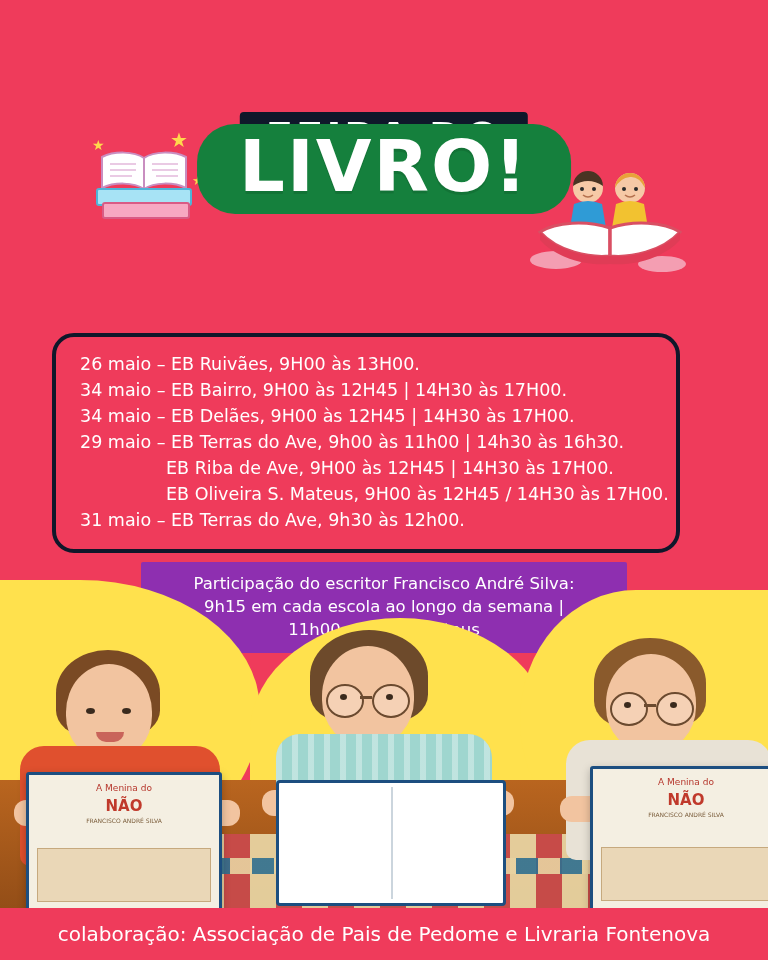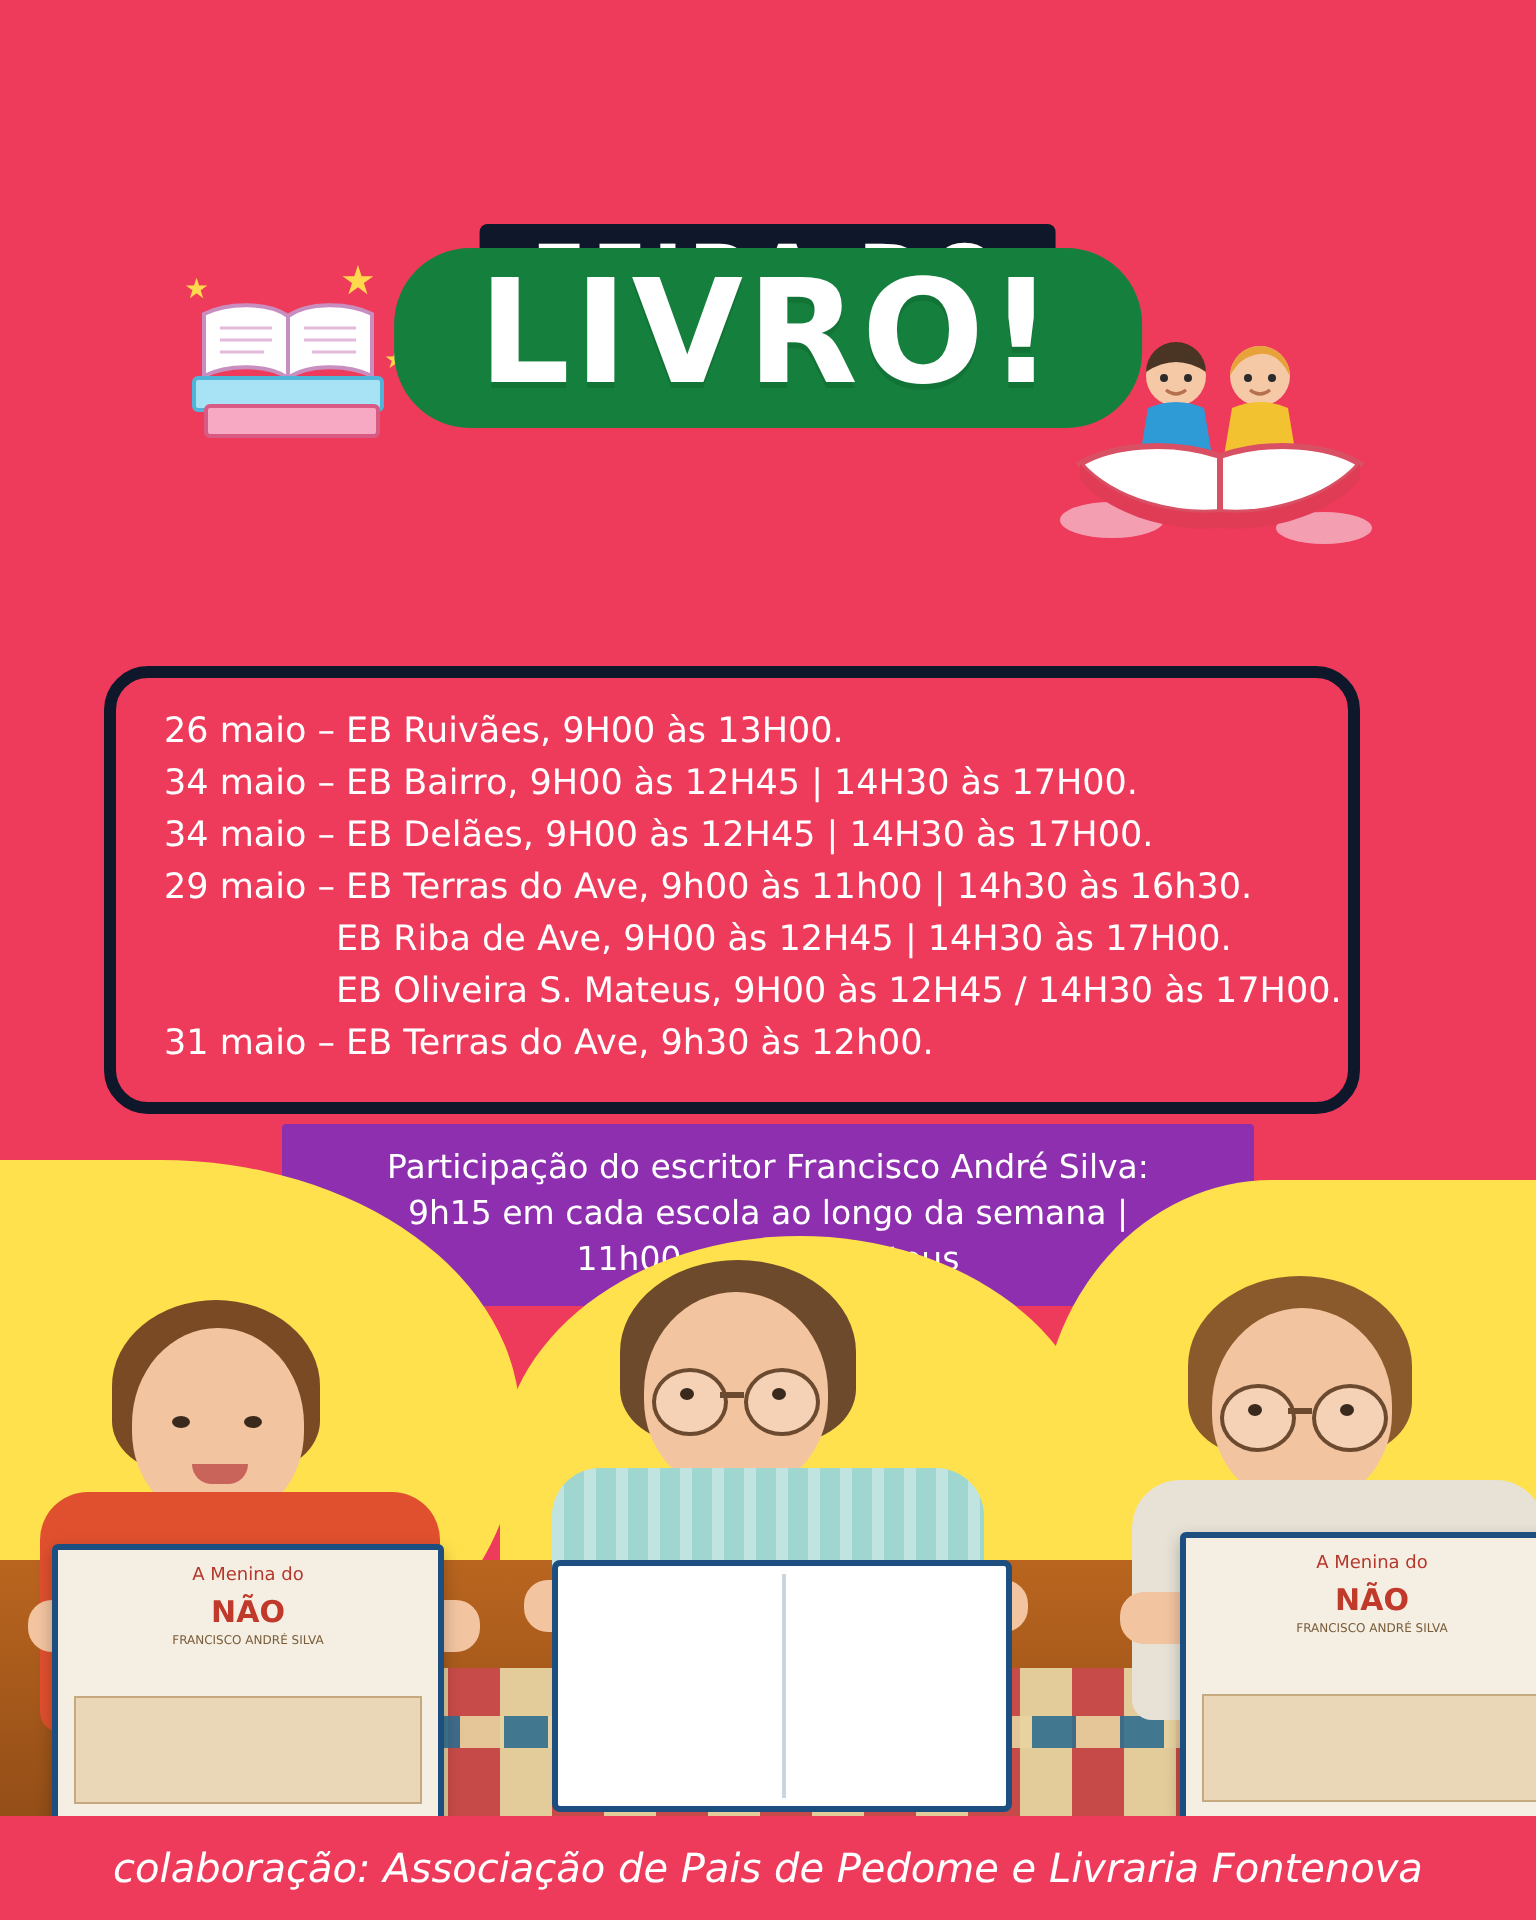--- a/index.html
+++ b/index.html
@@ -128,21 +128,21 @@
     border-radius: 3px;
     white-space: nowrap;
   }
 
   
   .schedule {
     position: absolute;
     left: 52px;
     top: 333px;
     width: 628px;
-    border: 6px solid #0f172a;
+    border: 4px solid #0f172a;
     border-radius: 22px;
     padding: 14px 18px 16px 24px;
     box-sizing: border-box;
   }
   .sched-line {
     color: #ffffff;
     font-size: 17.5px;
     line-height: 26px;
     white-space: nowrap;
   }
@@ -299,21 +299,20 @@
     height: 52px;
     background: #ef3b5b;
     display: flex;
     align-items: center;
     justify-content: center;
   }
   .footer-text {
     color: #ffffff;
     font-size: 20px;
     white-space: nowrap;
-    font-style: italic;
   }
 </style>
 </head>
 <body>
 
 <div class="poster">
 
   <div class="title-area">
 
     <div class="books-deco">

